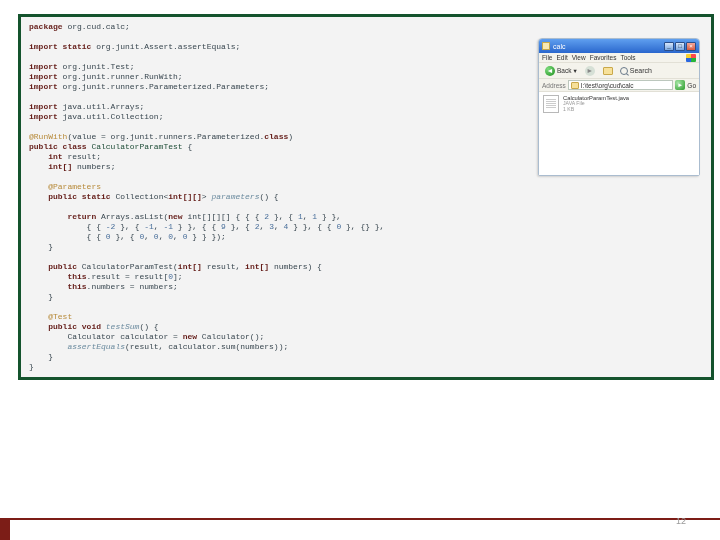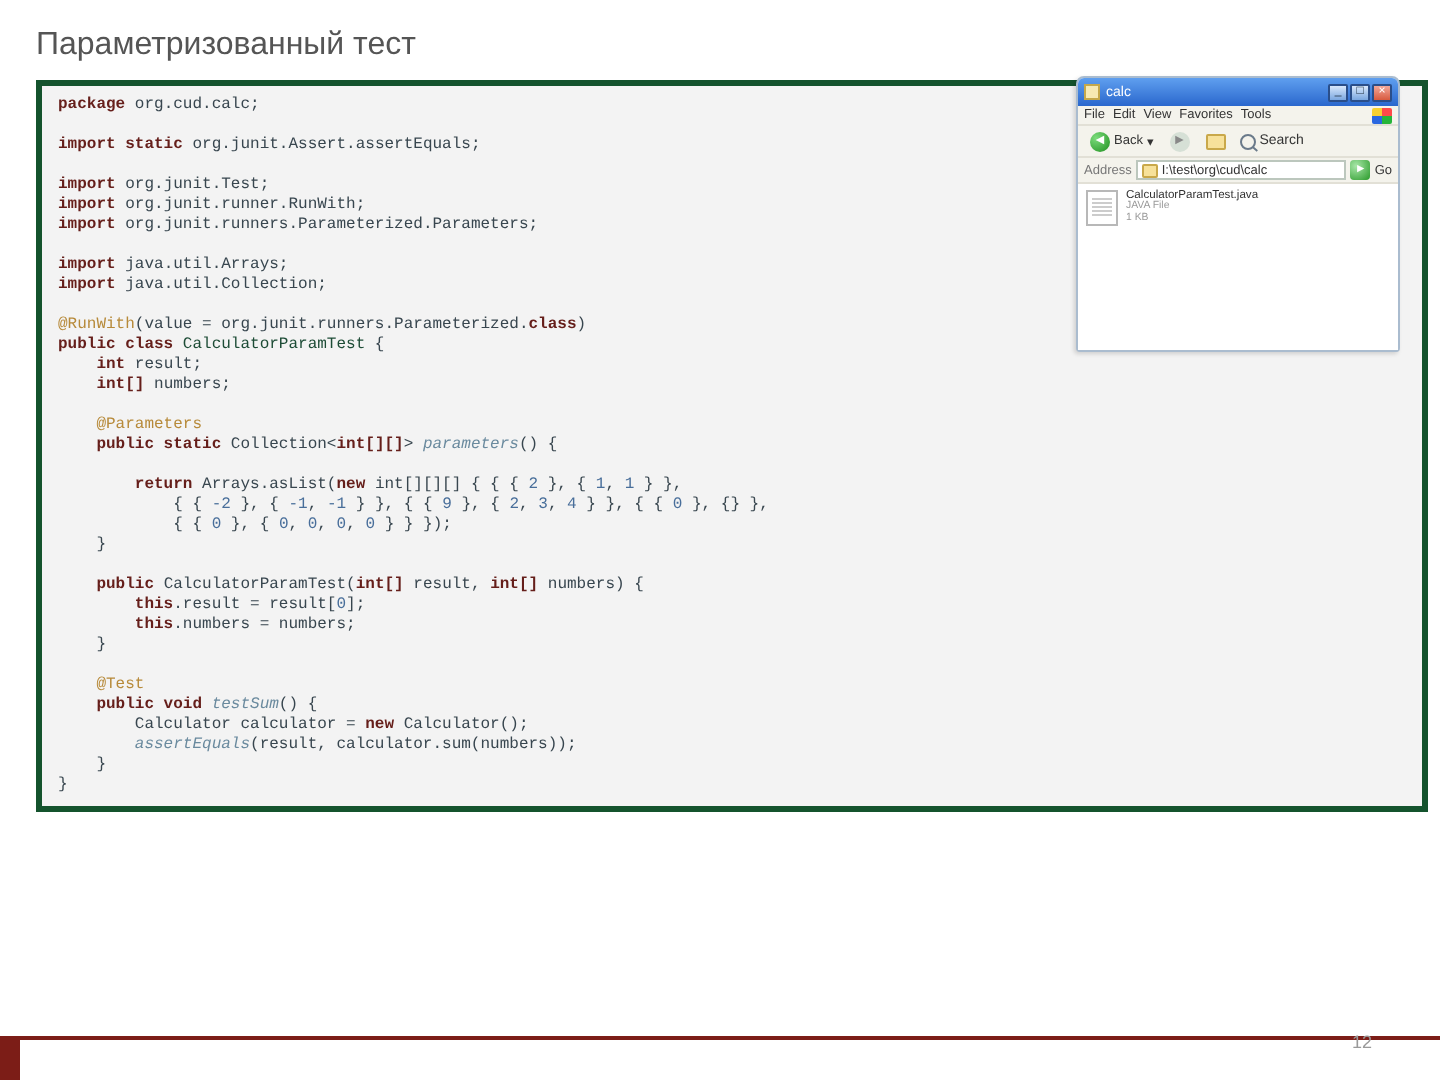--- a/index.html
+++ b/index.html
@@ -42,21 +42,20 @@
   .fileico { width:16px; height:18px; background:#fff; border:1px solid #b8b8b8; position:relative; }
   .fileico:before { content:""; position:absolute; top:3px; left:2px; right:2px; height:1px; background:#ccc; box-shadow:0 2px #ccc,0 4px #ccc,0 6px #ccc,0 8px #ccc; }
   .fileinfo { display:flex; flex-direction:column; line-height:1.1; }
   .fname { font-size:5.8px; color:#333; }
   .fmeta { font-size:5.2px; color:#9a9a9a; }
 </style>
 </head>
 <body>
 
 <div class="slide">
-  <div class="title">Параметризованный тест</div>
 
   <div class="codebox"><span class="kw">package</span><span> org.cud.calc;</span>
 
 <span class="kw">import static</span><span> org.junit.Assert.assertEquals;</span>
 
 <span class="kw">import</span><span> org.junit.Test;</span>
 <span class="kw">import</span><span> org.junit.runner.RunWith;</span>
 <span class="kw">import</span><span> org.junit.runners.Parameterized.Parameters;</span>
 
 <span class="kw">import</span><span> java.util.Arrays;</span>

